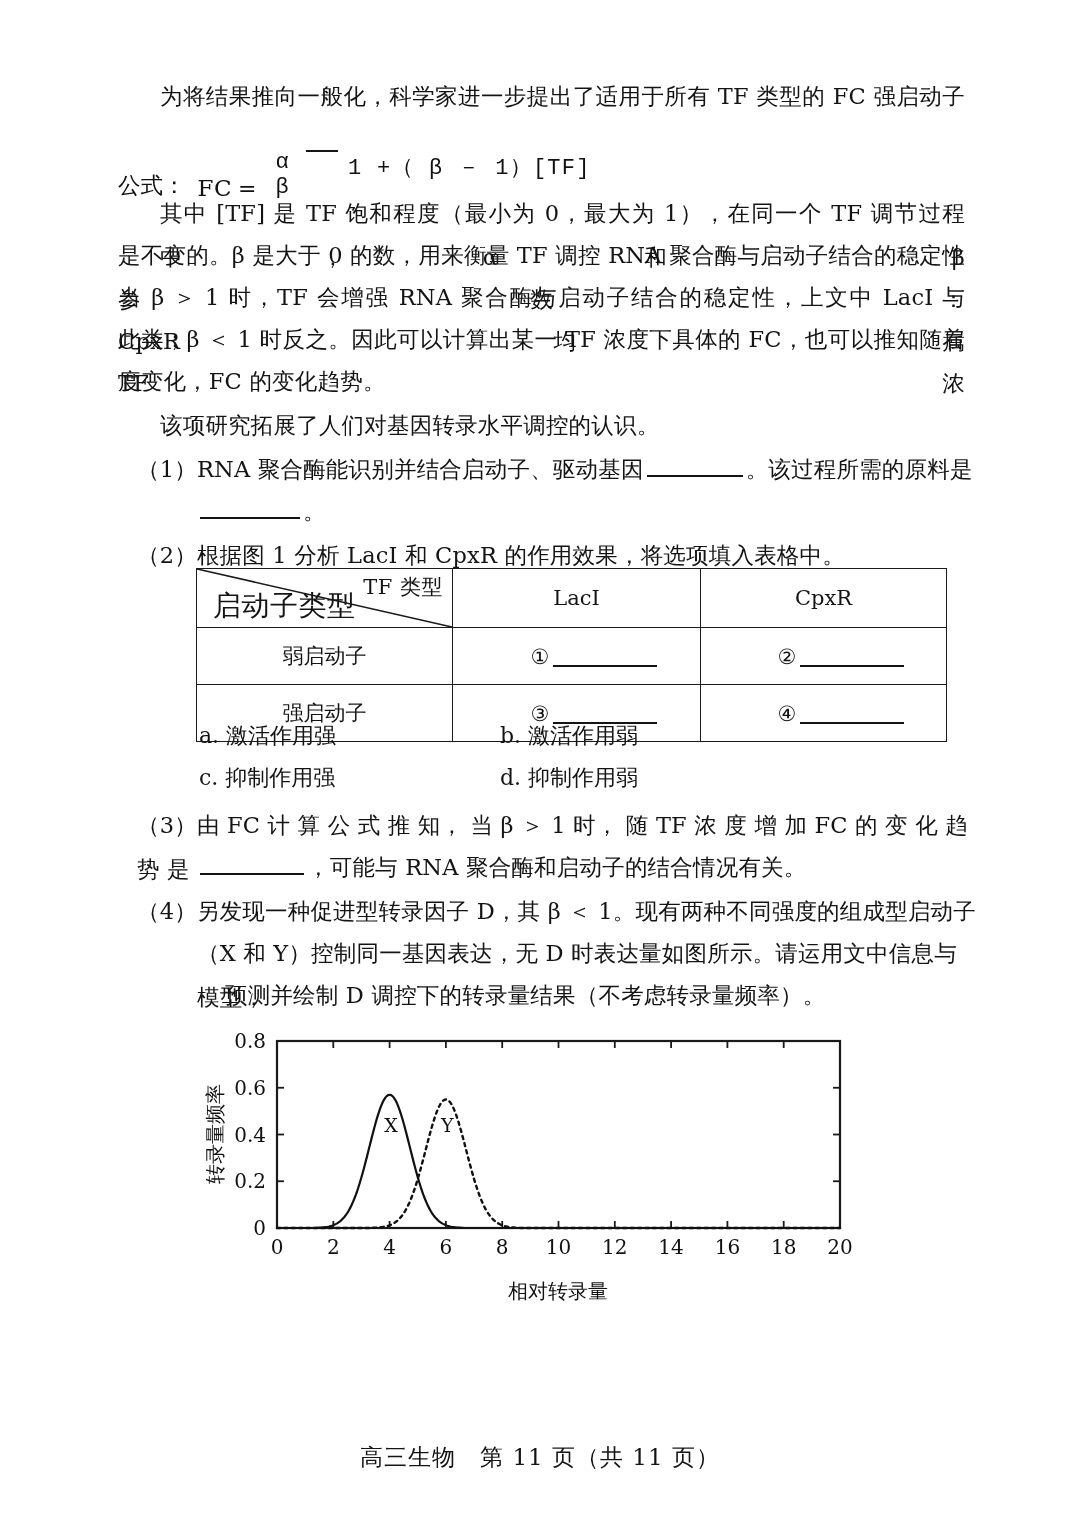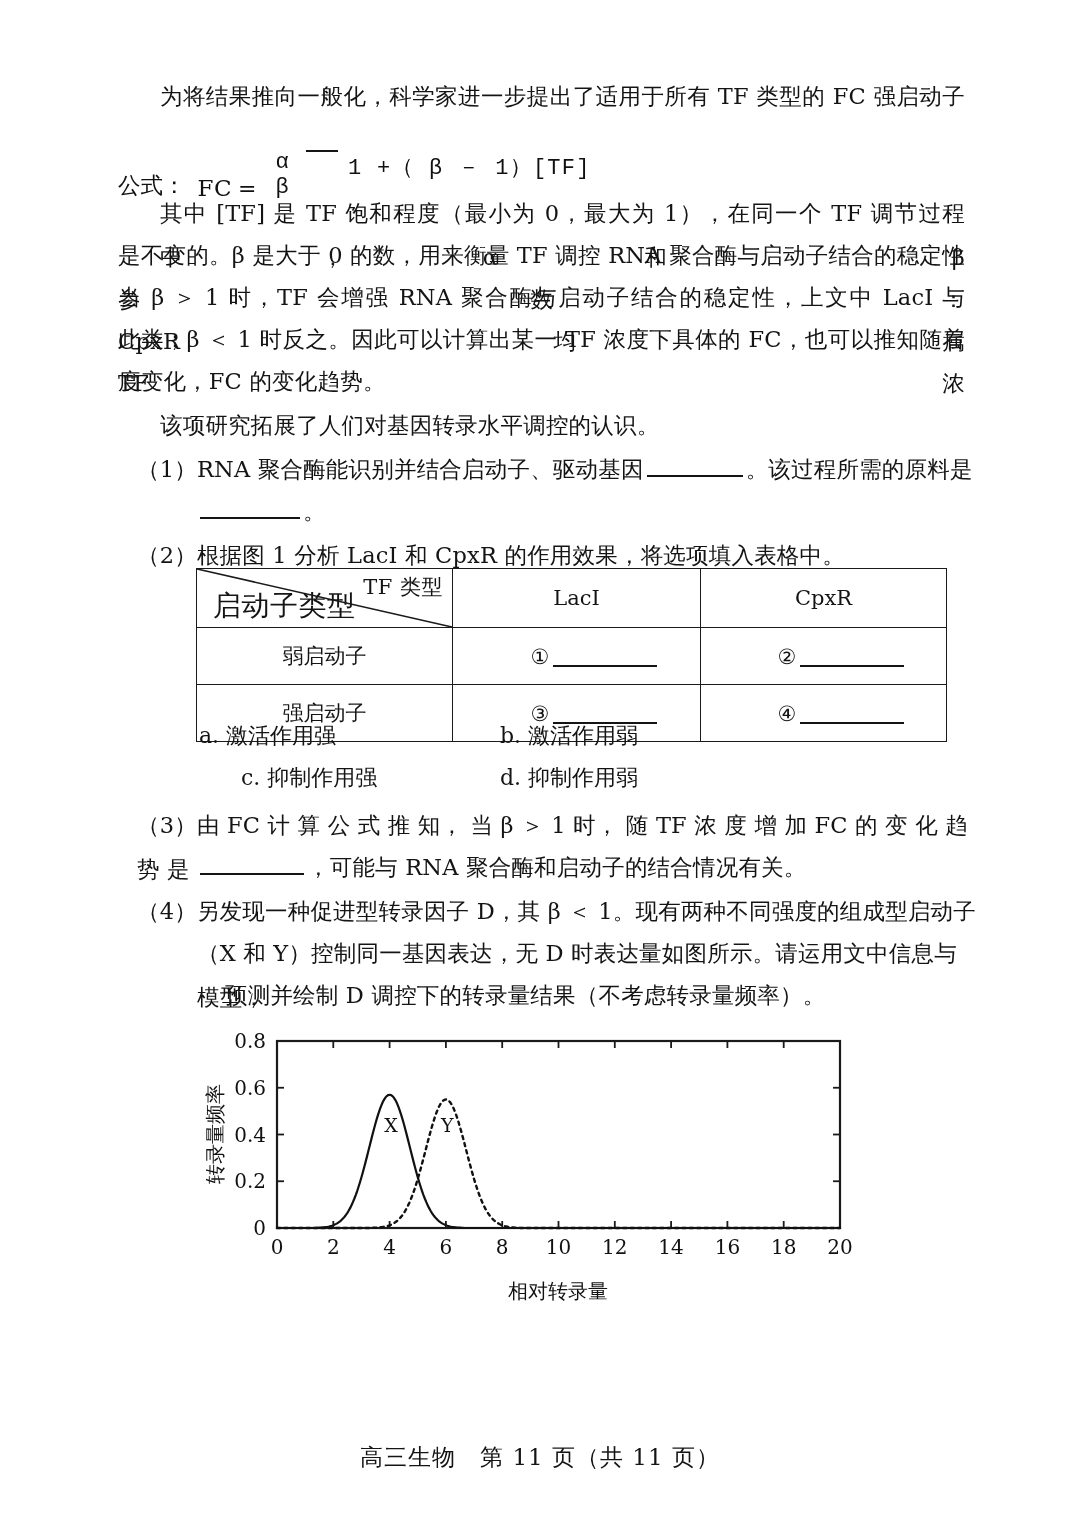--- a/index.html
+++ b/index.html
@@ -262,21 +262,21 @@
       </tr>
     </tbody>
   </table>
 
   <div class="opt" style="left:199px; top:716px;">
     <span>a. 激活作用强</span>
   </div>
   <div class="opt" style="left:500px; top:716px;">
     <span>b. 激活作用弱</span>
   </div>
-  <div class="opt" style="left:199px; top:758px;margin-left:42px;">
+  <div class="opt" style="left:199px; top:758px;">
     <span>c. 抑制作用强</span>
   </div>
   <div class="opt" style="left:500px; top:758px;">
     <span>d. 抑制作用弱</span>
   </div>
 
   <div class="para nojust" style="left:137px; top:803px; width:840px;">
     <span>（3）</span><span>由 FC 计 算 公 式 推 知， 当 β ＞ 1 时， 随 TF 浓 度 增 加 FC 的 变 化 趋 势 是</span>
   </div>
   <div class="para nojust" style="left:197px; top:845px; width:780px;">

